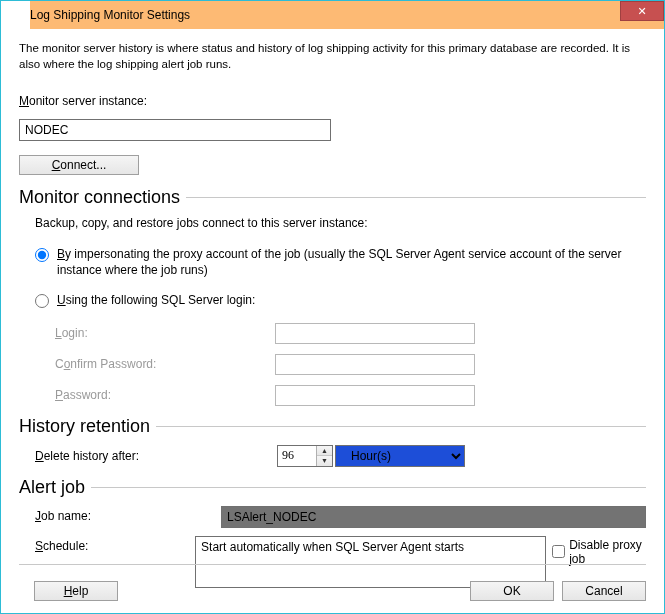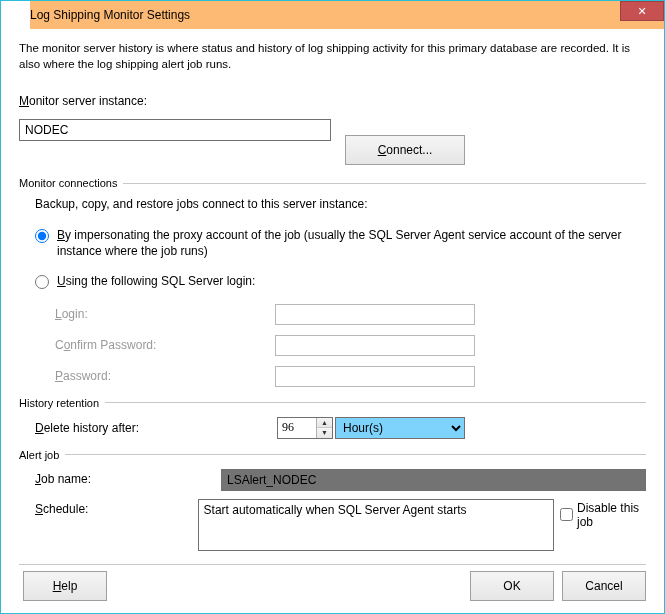--- a/index.html
+++ b/index.html
@@ -58,48 +58,48 @@
     margin-bottom: 22px;
   }
   .label {
     font-size: 12px;
     margin-bottom: 11px;
   }
   .row-instance {
     display: flex;
     gap: 14px;
     margin-bottom: 12px;
+    flex-direction: column;
   }
   .text-input {
     border: 1px solid #707070;
     height: 22px;
     padding: 2px 5px;
     font-family: inherit;
     font-size: 12px;
     background: #737373;
   }
   .text-input[readonly] { background: #fff; color: #000; }
   .btn {
     border: 1px solid #9f9f9f;
     background: linear-gradient(#f5f5f5,#e6e6e6);
-    height: 30px;
+    height: 20px;
     font-family: inherit;
     font-size: 12px;
     padding: 0 10px;
     cursor: default;
     min-width: 84px;
-    margin-top: 16px;
   }
   .fieldset-line {
     display: flex;
     align-items: center;
     margin: 10px 0 8px 0;
   }
   .fieldset-line .leg {
-    font-size: 11px;
+    font-size: 18px;
     padding-right: 6px;
     color: #000;
     white-space: nowrap;
   }
   .fieldset-line .rule {
     flex: 1;
     height: 1px;
     background: #c8c8c8;
   }
   .subtext {
@@ -177,24 +177,24 @@
     background: linear-gradient(#f5f5f5,#e6e6e6);
     border-bottom: 1px solid #c8c8c8;
     color: #333;
   }
   .spin-btns div:last-child { border-bottom: none; }
   select.unit {
     height: 22px;
     border: 1px solid #707070;
     font-family: inherit;
     font-size: 12px;
-    background: #7dd3fc;
+    background: #1d4ed8;
     width: 130px;
     margin-left: 2px;
-    padding-left: 3px;
+    padding-left: 11px;
   }
   .alert-row {
     display: flex;
     align-items: flex-start;
     margin: 6px 0 8px 16px;
   }
   .alert-row .alabel { width: 186px; padding-top: 3px; font-size:12px; }
   .alert-row .wide-input { flex: 1; }
   .schedule-box {
     border: 1px solid #707070;
@@ -211,21 +211,21 @@
     display: inline-flex;
     align-items: center;
     margin-left: 6px;
     font-size: 12px;
     gap: 4px;
     padding-top: 2px;
   }
   .disable-wrap input { width:13px; height:13px; margin:0; }
   .footer {
     position: absolute;
-    left: 4px; right: 0;
+    left: 15px; right: 0;
     bottom: 12px;
     padding: 0 18px;
     display: flex;
     align-items: center;
   }
   .footer .spacer { flex: 1; }
   .footer-divider {
     position: absolute;
     left: 18px; right: 18px;
     bottom: 48px;
@@ -313,21 +313,21 @@
     <div class="alert-row">
       <div class="alabel"><span class="u">J</span>ob name:</div>
       <input class="text-input wide-input" style="width: 418px;" value="LSAlert_NODEC">
     </div>
 
     <div class="alert-row">
       <div class="alabel"><span class="u">S</span>chedule:</div>
       <textarea class="schedule-box" readonly="" style="">Start automatically when SQL Server Agent starts</textarea>
       <label class="disable-wrap">
         <input type="checkbox" style="">
-        <span>Disable this job</span>
+        <span>Disable proxy job</span>
       </label>
     </div>
 
   </div>
 
   <div class="footer-divider"></div>
   <div class="footer">
     <button class="btn"><span class="u">H</span>elp</button>
     <span class="spacer"></span>
     <button class="btn">OK</button>

